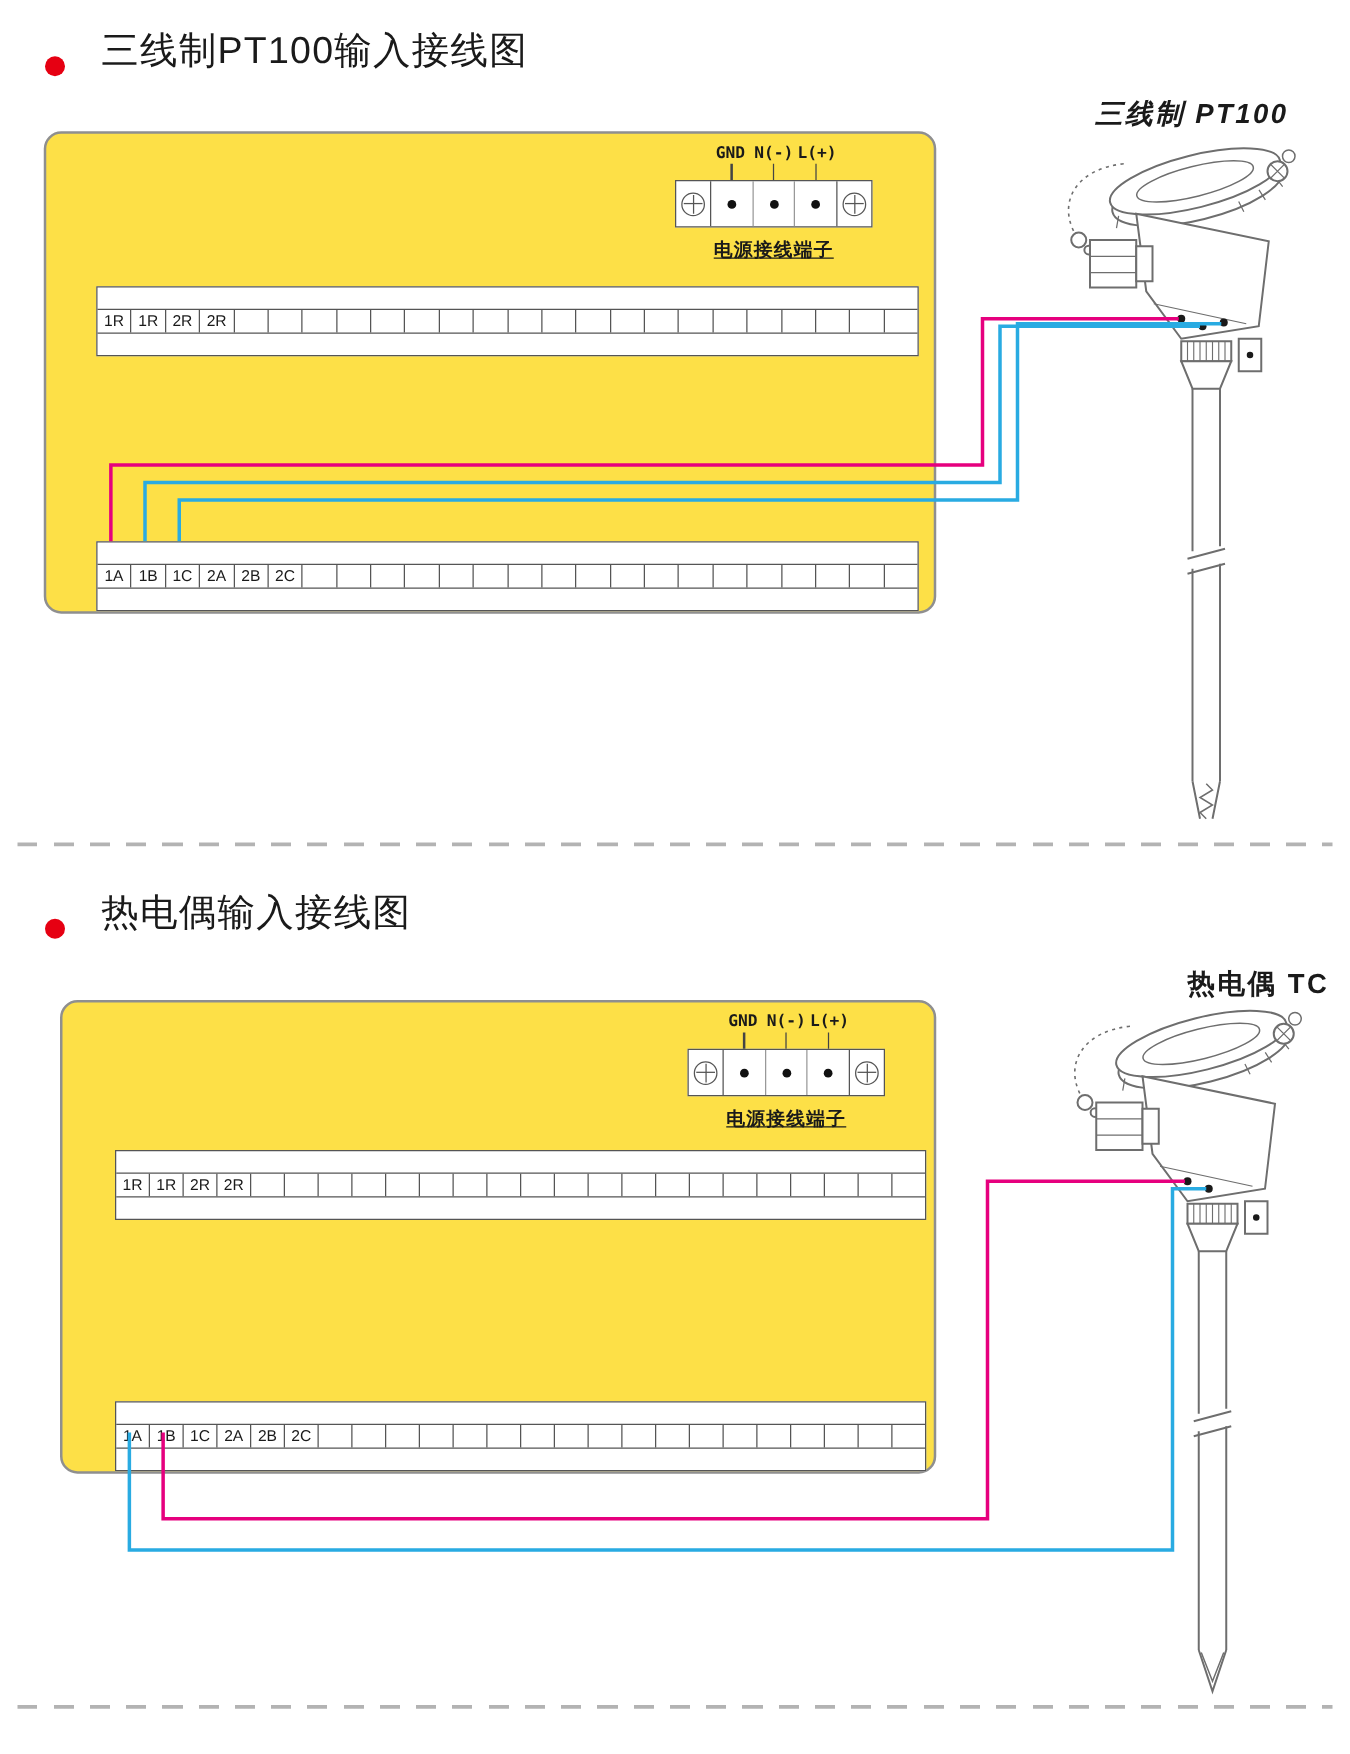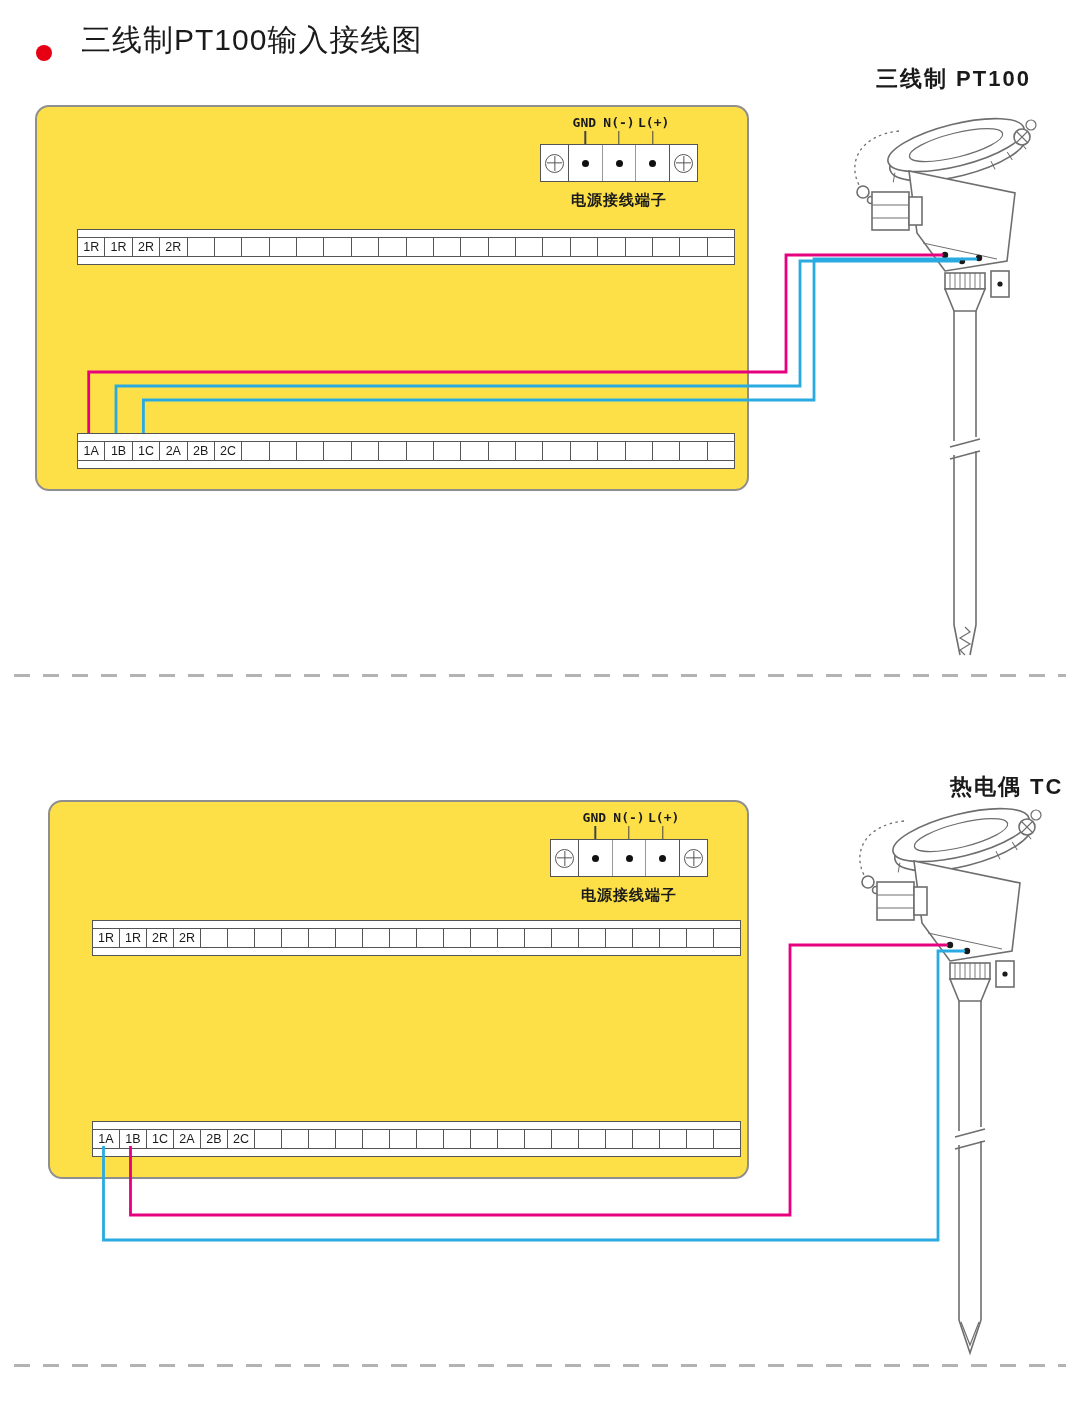--- a/index.html
+++ b/index.html
@@ -21,24 +21,24 @@
   .p-screw.left{border-right:1.6px solid #555;}
   .p-screw.right{border-left:1.6px solid #555;}
   .p-screw i{display:block;width:17px;height:17px;border:1.5px solid #555;border-radius:50%;position:relative;}
   .p-screw i::before{content:'';position:absolute;left:50%;top:1px;bottom:1px;width:1.3px;background:#555;transform:translateX(-50%);}
   .p-screw i::after{content:'';position:absolute;top:50%;left:1px;right:1px;height:1.3px;background:#555;transform:translateY(-50%);}
   .p-mid{flex:1;display:flex;}
   .p-point{flex:1;position:relative;display:flex;align-items:center;justify-content:center;}
   .p-point.sep{border-right:1px solid #999;}
   .p-point::before{content:'';position:absolute;top:-14px;left:50%;width:1.4px;height:13px;background:#444;transform:translateX(-50%);}
   .p-dot{width:7px;height:7px;border-radius:50%;background:#111;}
-  .p-caption{margin-top:9px;text-align:center;font-size:15px;font-weight:600;letter-spacing:1px;}
+  .p-caption{margin-top:9px;text-align:center;font-size:15px;font-weight:600;letter-spacing:1px;text-decoration:underline;}
 
   
-  .strip{position:absolute;border:1.6px solid #555;background:#fff;padding:7px 0;}
+  .strip{position:absolute;border:1.6px solid #555;background:#fff;padding:17px 0;}
   .strip-row{display:flex;height:18px;border-top:1px solid #555;border-bottom:1px solid #555;}
   .cell{flex:1;border-right:1px solid #555;text-align:center;font-size:12.5px;line-height:18px;font-weight:400;overflow:hidden;white-space:nowrap;}
   .cell:last-child{border-right:none;}
 
   .sensor-label{position:absolute;font-size:22px;font-weight:600;letter-spacing:2px;white-space:nowrap;}
   .sensor-svg{position:absolute;}
 
   .divider{position:absolute;height:3px;background:repeating-linear-gradient(90deg,#b3b3b3 0 16px,transparent 16px 29px);}
 
   .overlay{position:absolute;left:0;top:0;pointer-events:none;}
@@ -133,21 +133,21 @@
           <div class="cell"></div>
           <div class="cell"></div>
           <div class="cell"></div>
           <div class="cell"></div>
           <div class="cell"></div>
           <div class="cell"></div>
         </div>
     </div>
   </div>
 
-  <div class="sensor-label" style="left:876px;top:64px;">三线制 PT100</div>
+  <div class="sensor-label" style="left:876px;top:76px;font-style:italic;">三线制 PT100</div>
 
   <svg class="sensor-svg" style="left:845px;top:95px;" width="215" height="575" viewBox="0 0 215 575">
     <g stroke="#6e6e6e" stroke-width="1.6" fill="#fff">
       <path d="M54 36 C 16 40, 2 66, 14 90" fill="none" stroke-width="1.3" stroke-dasharray="2.5 3.5"></path>
       <circle cx="18" cy="97" r="6" fill="none"></circle>
       <circle cx="26" cy="105" r="3.5" fill="none"></circle>
       <g transform="rotate(-14 112 54)">
         <ellipse cx="112" cy="58" rx="70" ry="23"></ellipse>
         <ellipse cx="112" cy="50" rx="70" ry="21"></ellipse>
         <ellipse cx="112" cy="50" rx="48" ry="12" fill="none" stroke-width="1.2"></ellipse>
@@ -172,20 +172,24 @@
       <path d="M109 216 V346 M131 216 V342" fill="none"></path>
       <path d="M105 352 L135 344 M105 364 L135 356" fill="none"></path>
       <path d="M109 360 V530 M131 356 V530" fill="none"></path>
       <path d="M109 530 L115 560 M131 530 L125 560" fill="none"></path>
       <path d="M120 532 l5 5 l-10 6 l10 6 l-10 6 l5 5" fill="none" stroke-width="1.2"></path>
     </g>
   </svg>
 
   <div class="divider" style="left:14px;top:674px;width:1052px;"></div>
 
+  <div class="title-row" style="left:36px;top:710px;">
+    <span class="bullet"></span>
+    <span class="sec-title">热电偶输入接线图</span>
+  </div>
 
   <div class="panel" style="left:48px;top:800px;width:697px;height:375px;">
     <div class="power" style="left:500px;top:8px;">
       <div class="p-labels">
         <span>GND</span>
         <span>N(-)</span>
         <span>L(+)</span>
       </div>
       <div class="p-block">
         <div class="p-screw left">

